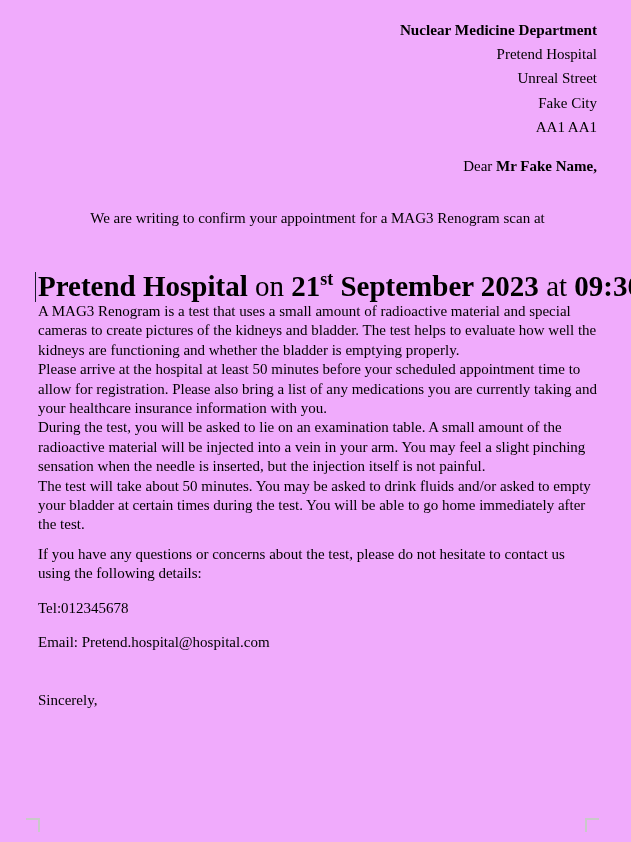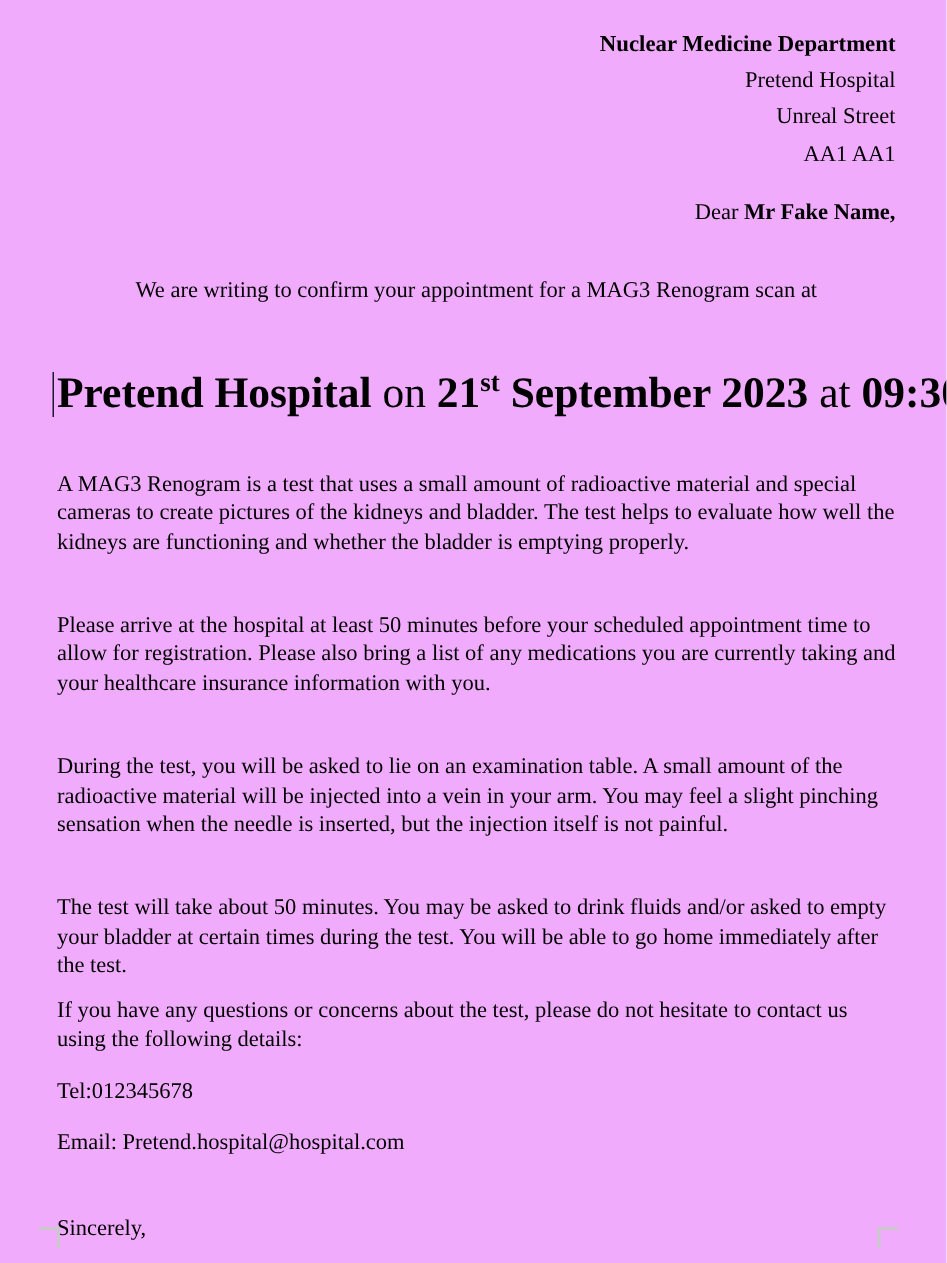--- a/index.html
+++ b/index.html
@@ -92,21 +92,21 @@
     vertical-align: super;
     line-height: 0;
   }
 
   
   .para {
     font-size: 15px;
     line-height: 19.4px;
     text-align: left;
   }
-  .para.gap-lg { margin-top: 36px; }
+  .para.gap-lg { }
   .para.gap-sm { margin-top: 10px; }
 
   .contact-line {
     font-size: 15px;
     line-height: 19.4px;
     margin-top: 15px;
   }
 
   .signoff {
     font-size: 15px;
@@ -151,20 +151,21 @@
 <body>
 
 <div class="page">
 
   <div class="content">
 
     <div class="letterhead">
       <span class="lh-line bold">Nuclear Medicine Department</span>
       <span class="lh-line">Pretend Hospital</span>
       <span class="lh-line">Unreal Street</span>
+      <span class="lh-line">Fake City</span>
       <span class="lh-line">AA1 AA1</span>
     </div>
 
     <div class="salutation"><span>Dear </span><span class="name">Mr Fake Name,</span></div>
 
     <div class="intro">We are writing to confirm your appointment for a MAG3 Renogram scan at</div>
 
     <div class="appointment"><span class="caret"></span><span class="b">Pretend Hospital</span><span class="r"> on </span><span class="b">21</span><sup>st</sup><span class="b"> September 2023</span><span class="r"> at </span><span class="b">09:30</span></div>
 
     <div class="para gap-lg">A MAG3 Renogram is a test that uses a small amount of radioactive material and special cameras to create pictures of the kidneys and bladder. The test helps to evaluate how well the kidneys are functioning and whether the bladder is emptying properly.</div>

